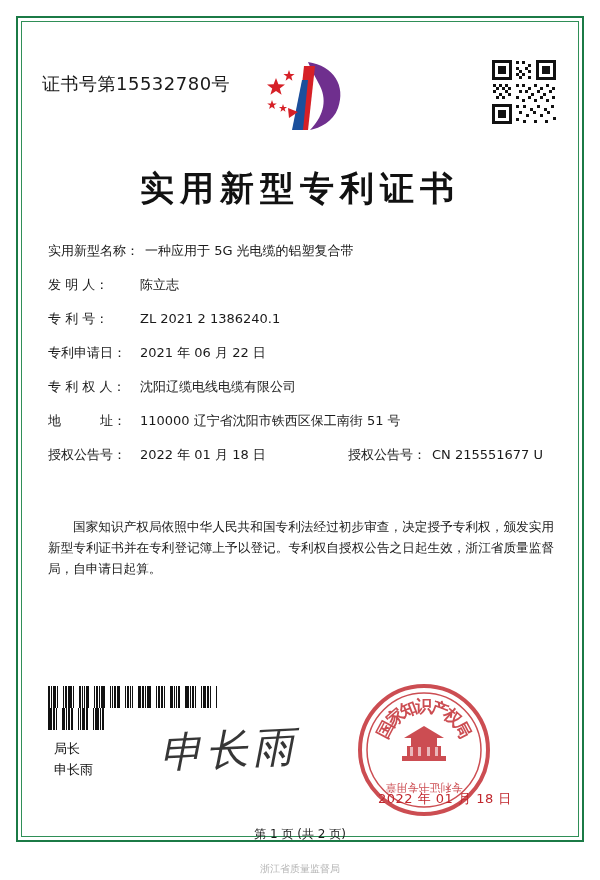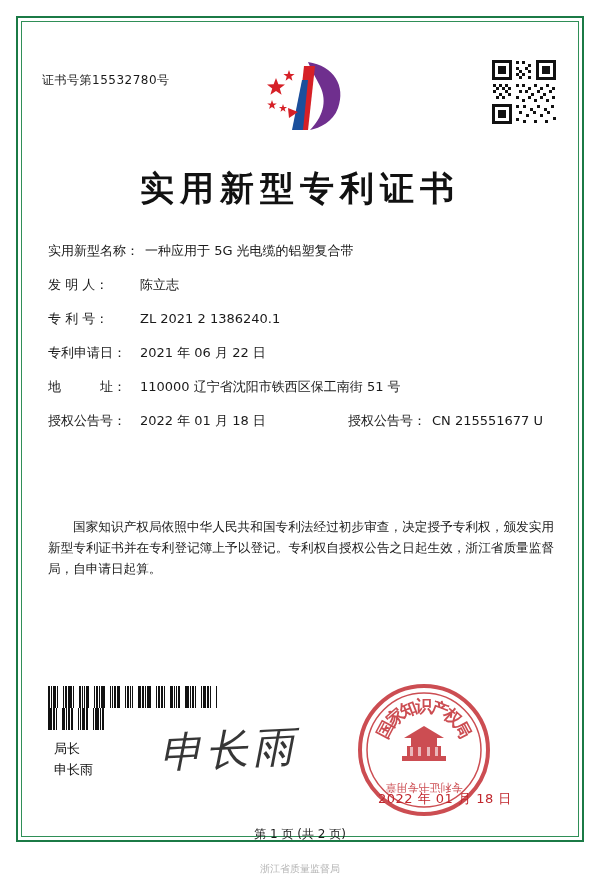--- a/index.html
+++ b/index.html
@@ -44,21 +44,21 @@
     top: 0;
     width: 600px;
     height: 880px;
   }
 
   
   .cert-no {
     position: absolute;
     left: 42px;
     top: 72px;
-    font-size: 12px;
+    font-size: 18px;
     color: #1a1a1a;
     letter-spacing: 0.5px;
     font-family: "DejaVu Sans", sans-serif;
   }
   .logo {
     position: absolute;
     left: 258px;
     top: 56px;
     width: 92px;
     height: 78px;
@@ -342,20 +342,23 @@
       </div>
 
       <div class="row">
         <span class="lbl lbl-fixed">专 利 号：</span><span class="val">ZL 2021 2 1386240.1</span>
       </div>
 
       <div class="row">
         <span class="lbl lbl-fixed">专利申请日：</span><span class="val">2021 年 06 月 22 日</span>
       </div>
 
+      <div class="row">
+        <span class="lbl lbl-fixed">专 利 权 人：</span><span class="val">沈阳辽缆电线电缆有限公司</span>
+      </div>
 
       <div class="row">
         <span class="lbl lbl-fixed">地　　　址：</span><span class="val">110000  辽宁省沈阳市铁西区保工南街 51 号</span>
       </div>
 
       <div class="row row-split">
         <span class="lbl lbl-fixed">授权公告号：</span><span class="val">2022 年 01 月 18 日</span>
         <span class="right">
           <span class="lbl2">授权公告号：</span><span class="val">CN 215551677 U</span>
         </span>

